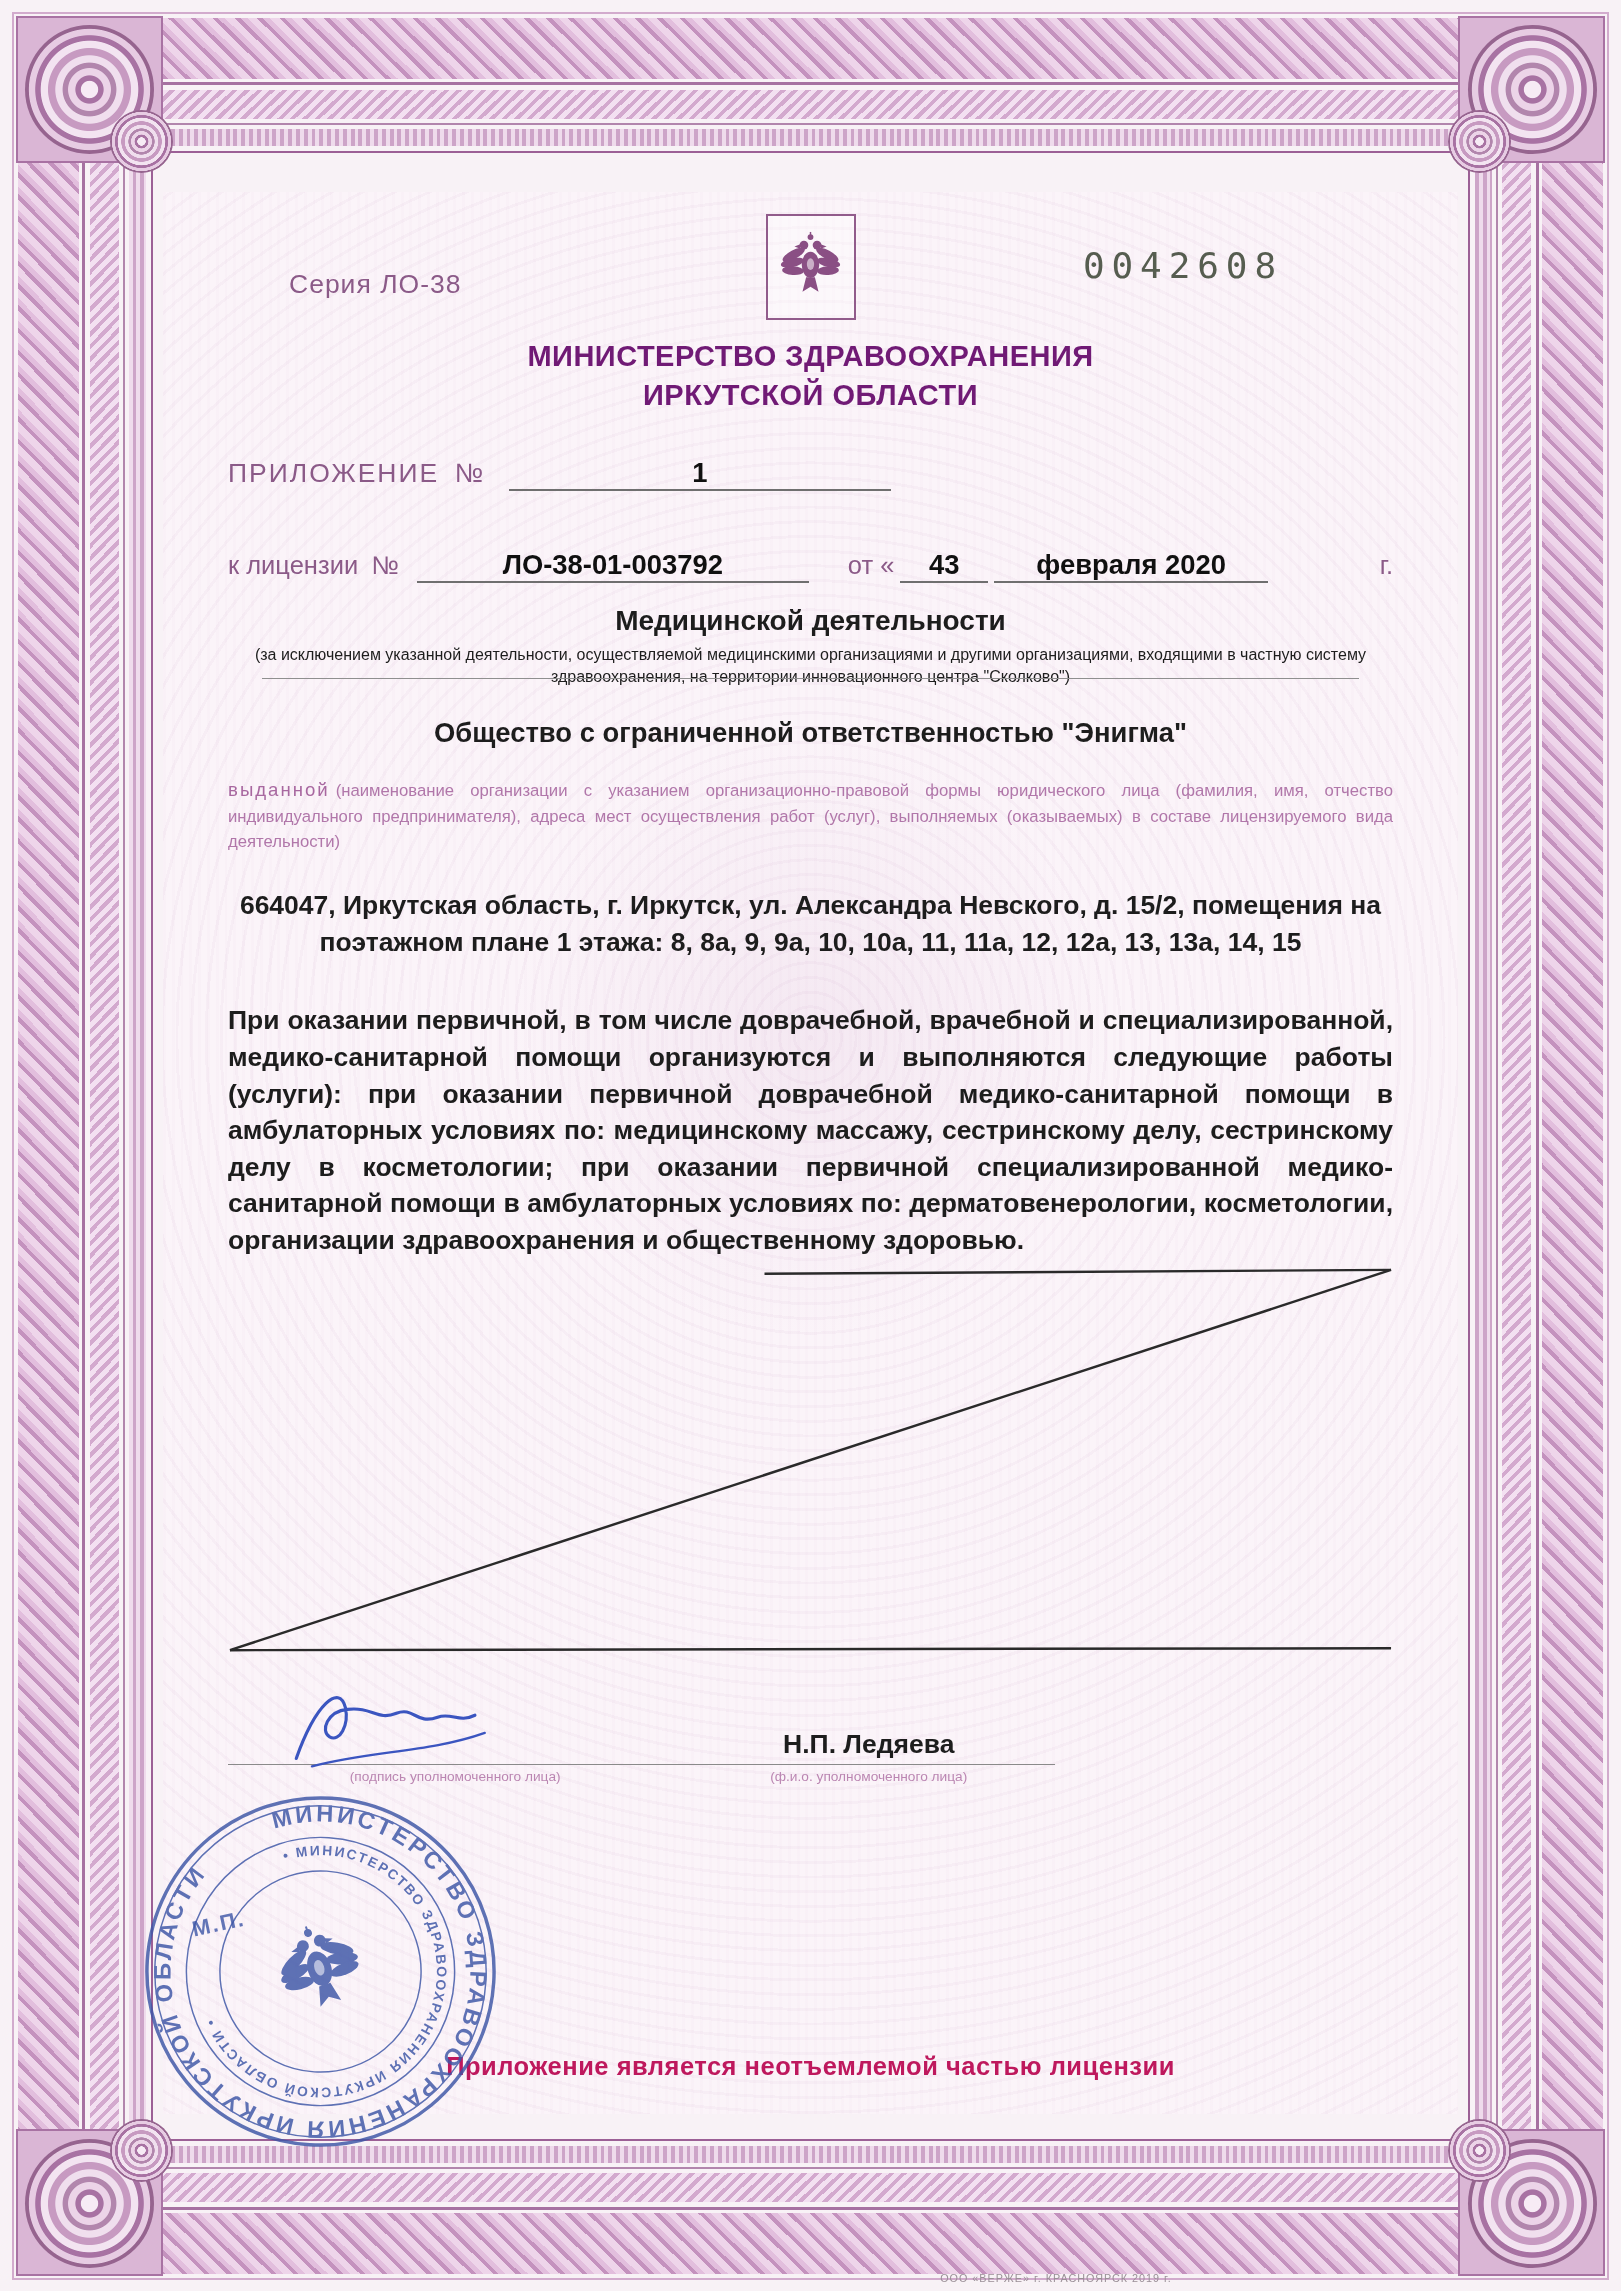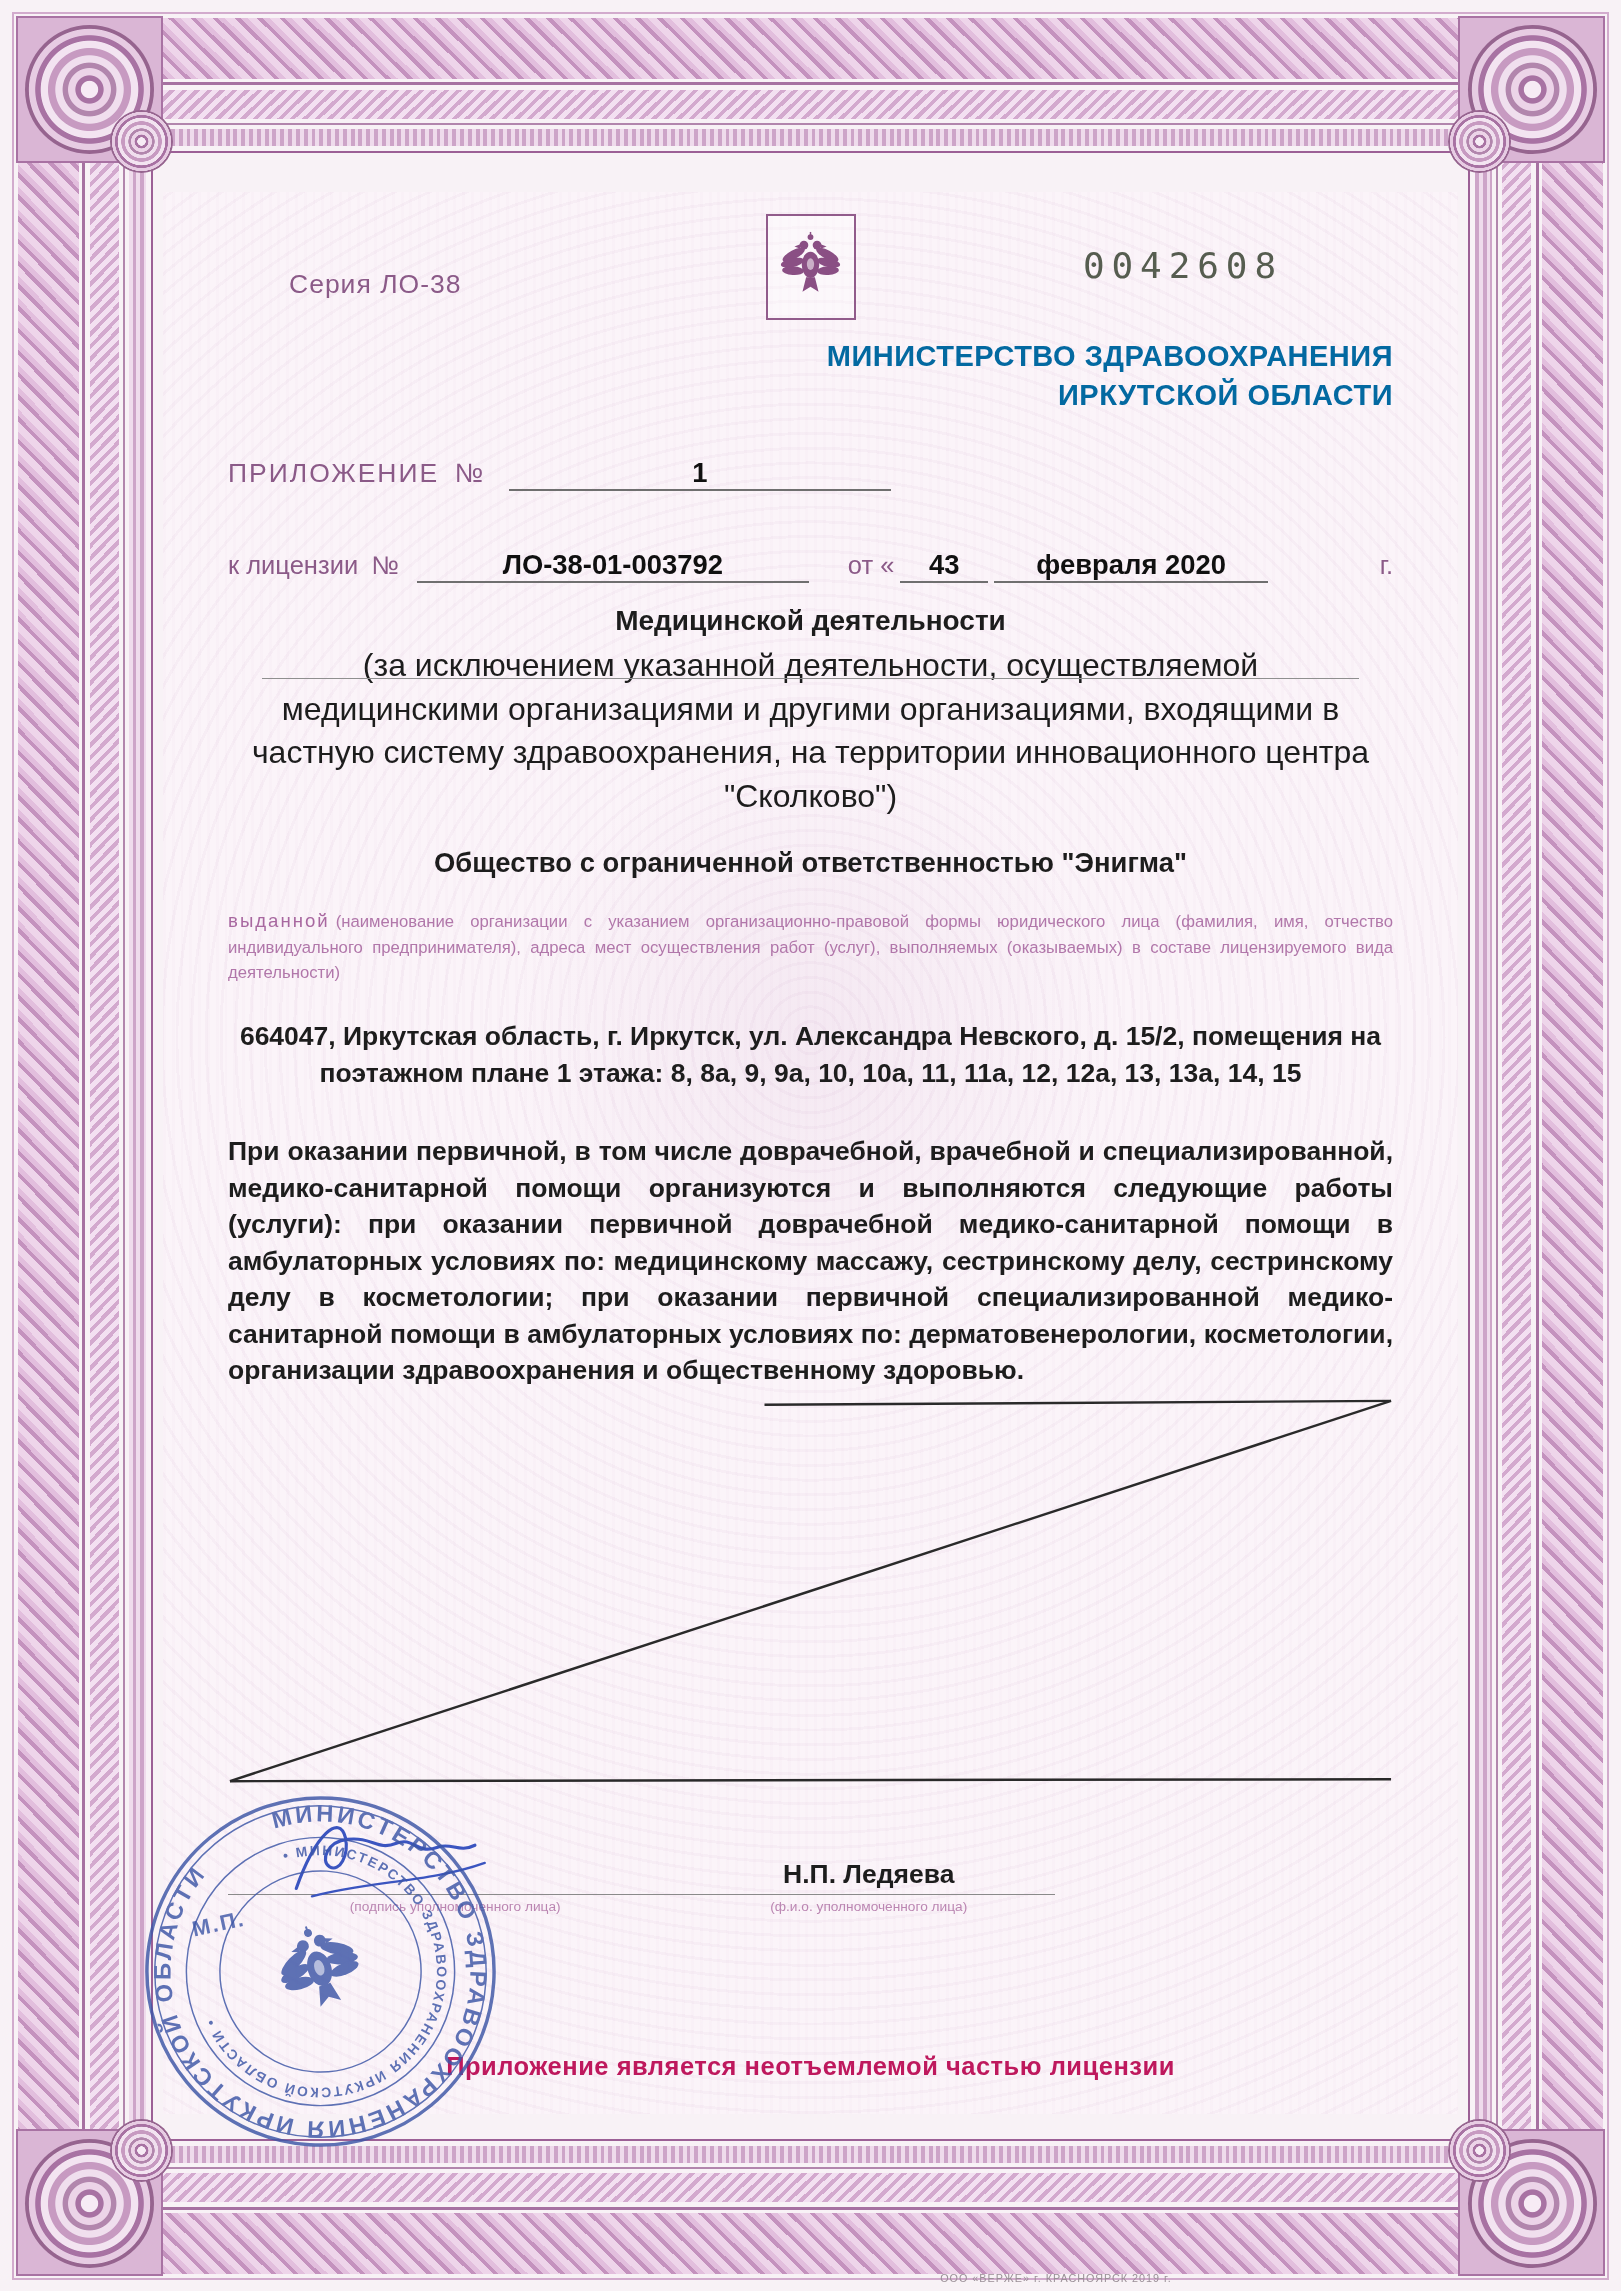--- a/index.html
+++ b/index.html
@@ -47,40 +47,40 @@
 
   
   .hdr { display:grid; grid-template-columns:1fr auto 1fr; height:116px; }
   .series { align-self:center; margin:25.5px 0 0 61px; color:#8b5a88; font-size:26.5px; letter-spacing:1px; }
   .emblem-box { width:90px; height:106px; border:2px solid #915b8b; box-sizing:border-box;
     display:flex; align-items:center; justify-content:center; background:rgba(255,255,255,0.35); }
   .emblem-svg { color:#8a4f84; }
   .serial { justify-self:end; margin:31px 110px 0 0; font-family:"DejaVu Sans Mono", monospace;
     font-size:36px; letter-spacing:6.9px; color:#565d50; }
 
-  .title { text-align:right; margin-top:7.8px; color:#0369a1; font-weight:bold; font-size:29px;
+  .title { text-align:center; margin-top:7.8px; color:#701a75; font-weight:bold; font-size:29px;
     line-height:1.32; letter-spacing:0.5px; }
 
   .lbl { color:#8b5a88; }
   .fill { border-bottom:2px solid #6f6f6f; text-align:center; font-weight:bold; color:#101010; }
 
   .row-appendix { display:flex; align-items:center; margin-top:43px; font-size:26.5px; }
   .row-appendix .lbl { letter-spacing:2px; }
   .appendix-fill { width:382px; margin-left:23.5px; font-size:27.4px; }
 
   .row-license { display:flex; align-items:baseline; margin-top:33px; font-size:25.5px; }
   .license-fill { width:392px; margin-left:17.6px; font-size:27.4px; }
   .from-label { margin-left:39px; }
   .day-fill { width:88px; margin-left:5.9px; font-size:27.4px; }
   .monthyear-fill { width:274px; margin-left:5.9px; font-size:27.4px;margin-top:25px; }
   .year-suffix { margin-left:auto; }
 
   .activity { text-align:center; font-weight:bold; font-size:28px; margin-top:21.6px; }
 
-  .note { position:relative; text-align:center; font-size:32px; line-height:1.36; margin:7.8px auto 0; width:96%; }
+  .note { position:relative; text-align:center; font-size:16px; line-height:1.36; margin:7.8px auto 0; width:96%; }
   .note::after { content:""; position:absolute; left:1%; right:1%; top:34px; border-bottom:1.5px solid #8f8f8f; }
 
   .org { text-align:center; font-weight:bold; font-size:27.4px; margin-top:29px; }
 
   .issued { margin-top:27.4px; font-size:16.7px; color:#b177aa; line-height:1.5; text-align:justify; }
   .issued-label { font-size:18.6px; letter-spacing:2px; margin-right:6px; color:#a868a0; }
 
   .address { text-align:center; font-weight:bold; font-size:26.5px; line-height:1.4; margin-top:33px; }
 
   .works { text-align:justify; font-weight:bold; font-size:26.5px; line-height:1.38; margin-top:41px; }

